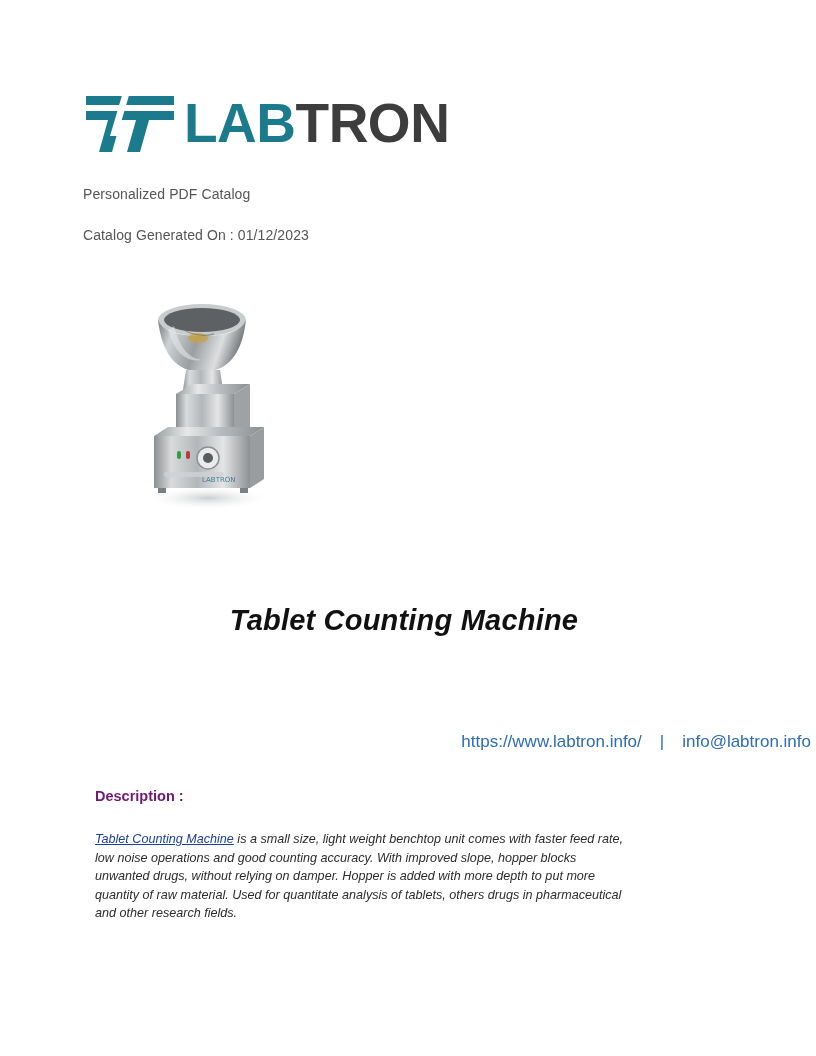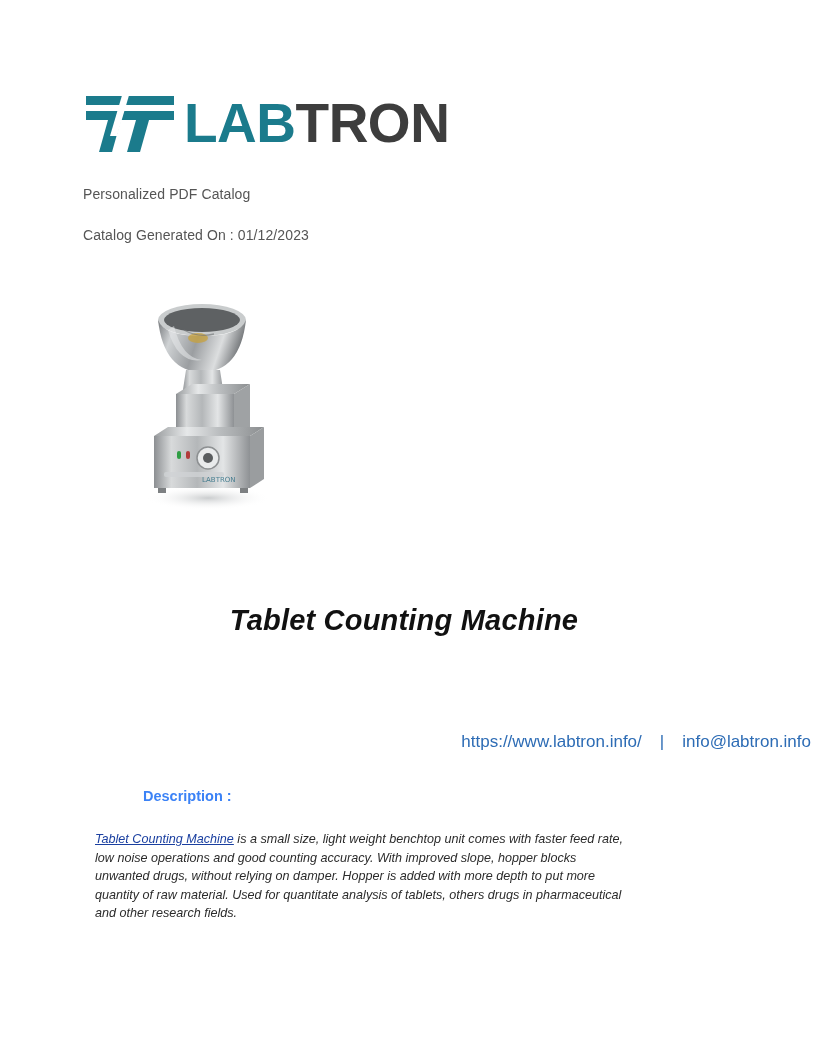--- a/index.html
+++ b/index.html
@@ -112,22 +112,21 @@
     transform: translateX(-5px);
   }
 
   
   .desc-heading {
     position: absolute;
     left: 95px;
     top: 788px;
     font-size: 14.5px;
     font-weight: bold;
-    color: #3b82f6;
-    margin-left: 48px;
+    color: #701a75;
   }
   .desc-body {
     position: absolute;
     left: 95px;
     top: 830px;
     width: 532px;
     font-size: 12.6px;
     line-height: 18.6px;
     color: #2b2b2b;
     text-align: left;

